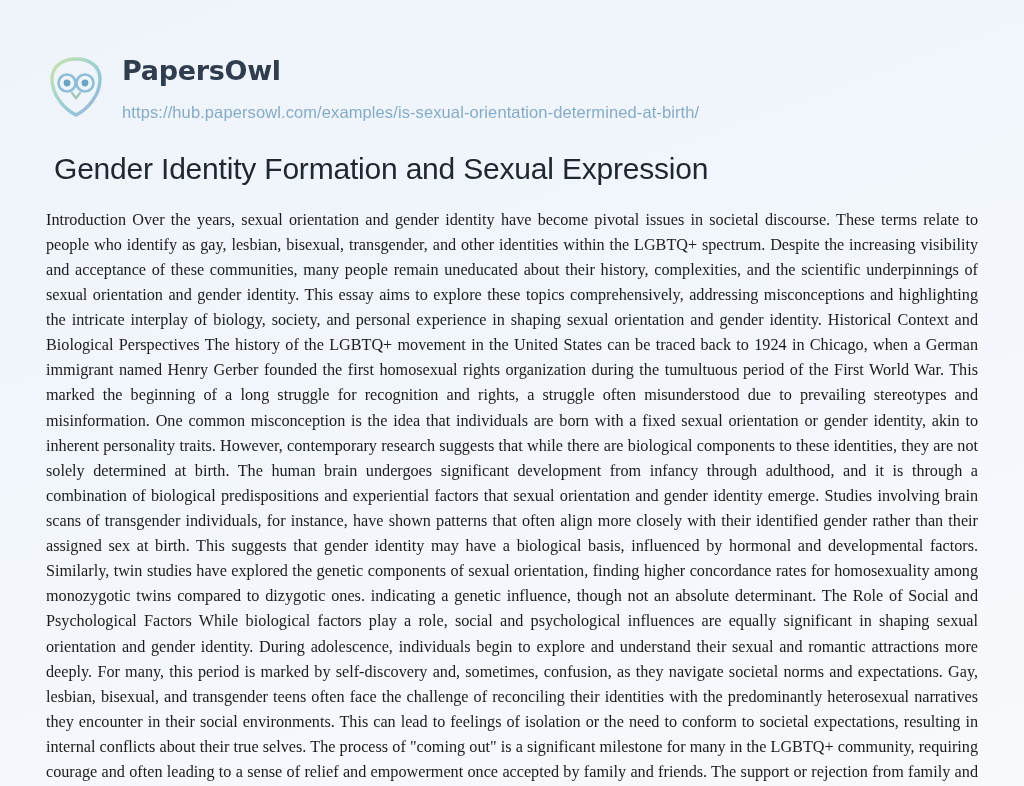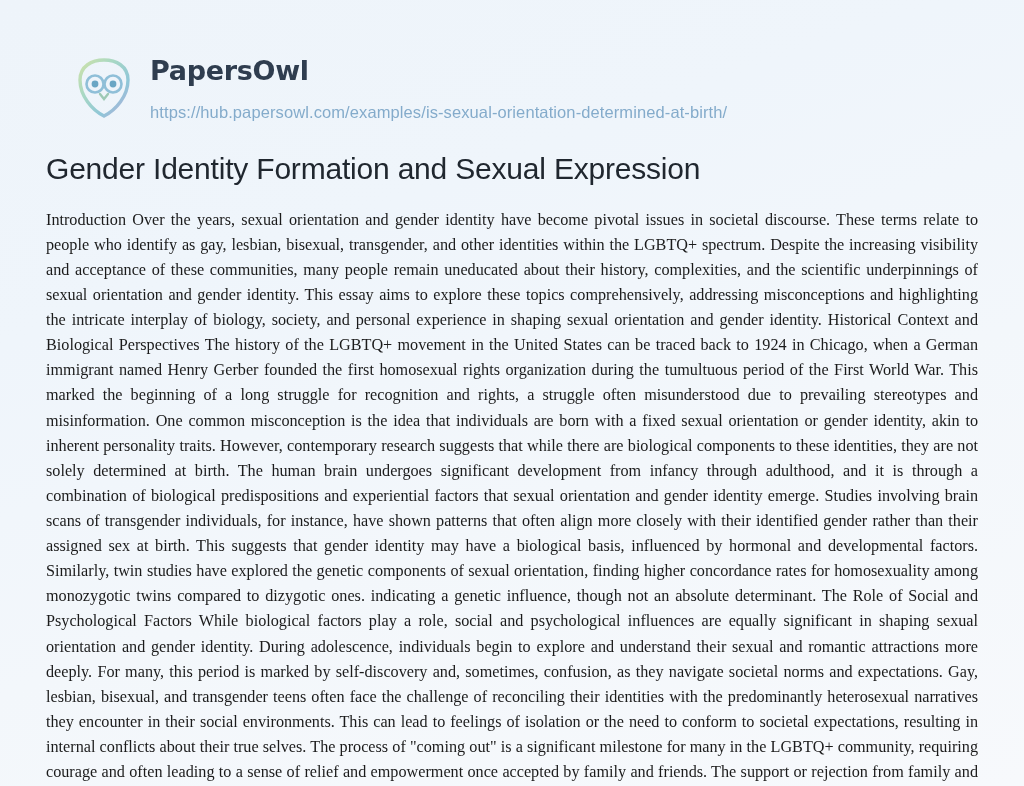--- a/index.html
+++ b/index.html
@@ -14,22 +14,22 @@
     overflow: hidden;
   }
   .page {
     position: relative;
     width: 1024px;
     height: 786px;
     box-sizing: border-box;
   }
   .header {
     display: flex;
-    align-items: flex-end;
-    padding: 52px 0 0 70px;
+    align-items: center;
+    padding: 52px 0 0 42px;
   }
   .logo-mark {
     width: 68px;
     height: 68px;
     flex: 0 0 68px;
     position: relative;
     margin-right: 12px;
   }
   .brand-block {
     display: flex;
@@ -54,21 +54,21 @@
     opacity: 0.95;
   }
   .content {
     padding: 30px 46px 0 46px;
   }
   .doc-title {
     font-family: "Liberation Sans", sans-serif;
     font-weight: normal;
     font-size: 30px;
     color: #20272f;
-    margin: 0 0 22px 0;
+    margin: 0 0 22px 8px;
     letter-spacing: -0.2px;
   }
   .doc-body {
     font-family: "Liberation Serif", serif;
     font-size: 16.2px;
     line-height: 1.55;
     color: #1b1b1b;
     text-align: justify;
     margin: 0;
     width: 932px;

